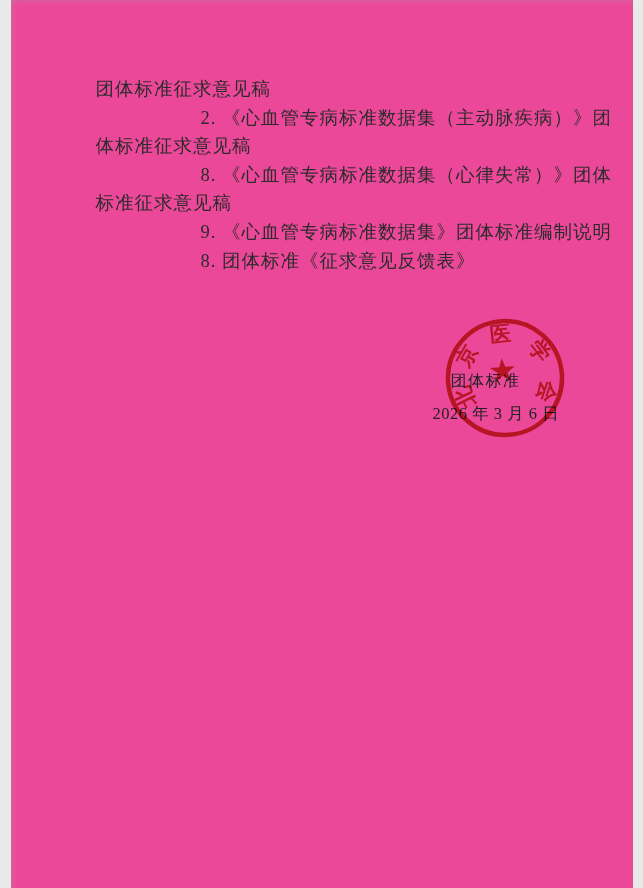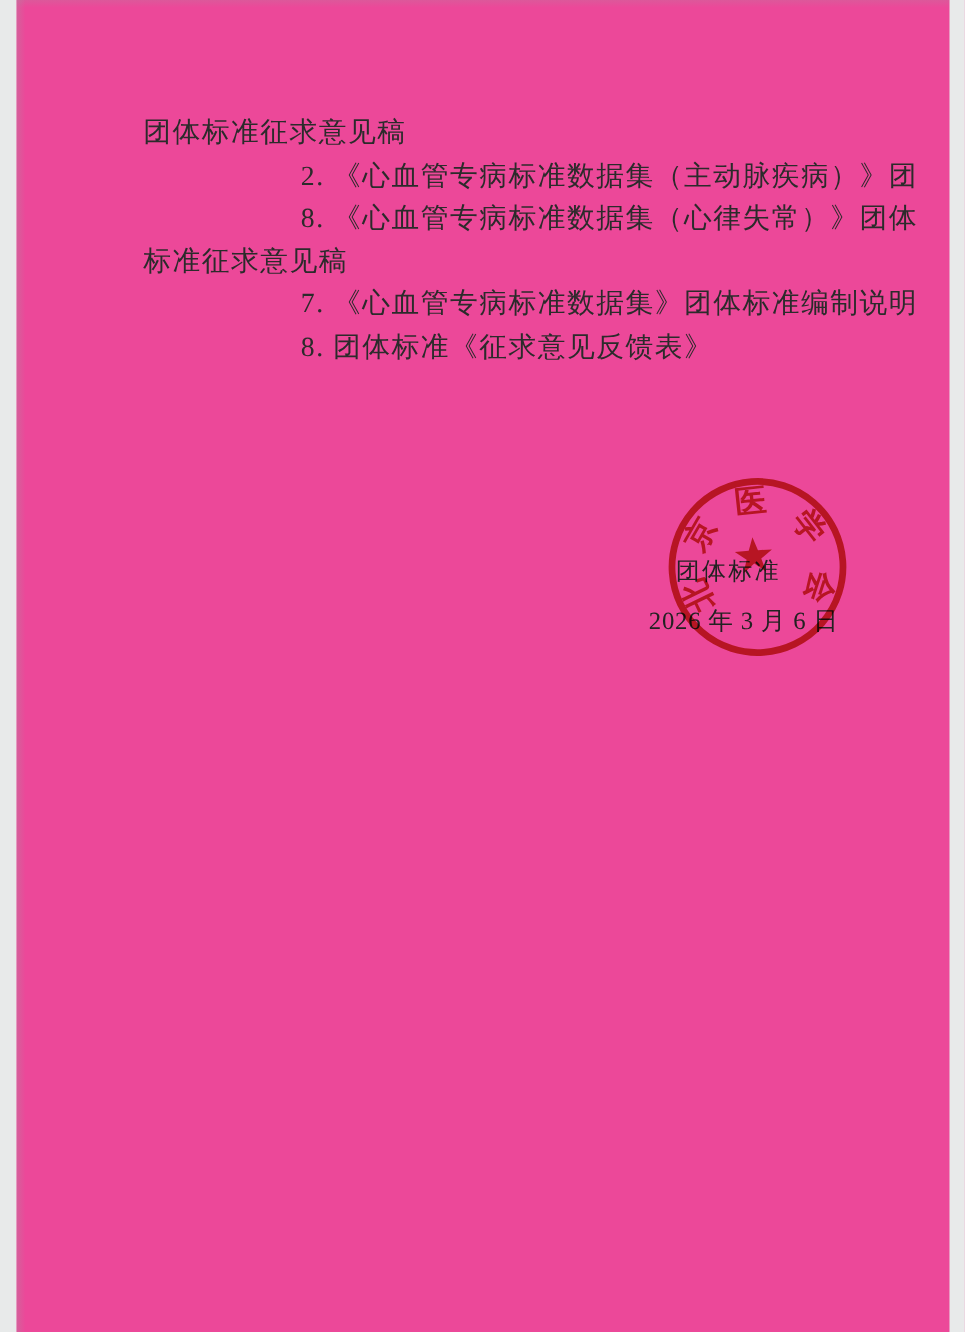--- a/index.html
+++ b/index.html
@@ -72,23 +72,24 @@
   }
 </style>
 </head>
 <body>
 
 <div class="page">
 
   <div class="body-text">
     <div class="line">团体标准征求意见稿</div>
     <div class="line indent">2. 《心血管专病标准数据集（主动脉疾病）》团</div>
+    <div class="line">体标准征求意见稿</div>
     <div class="line indent">8. 《心血管专病标准数据集（心律失常）》团体</div>
     <div class="line">标准征求意见稿</div>
-    <div class="line indent">7. 《心血管专病标准数据集》团体标准编制说明</div>
+    <div class="line indent">9. 《心血管专病标准数据集》团体标准编制说明</div>
     <div class="line indent">8. 团体标准《征求意见反馈表》</div>
   </div>
 
   <div class="sig-org">团体标准</div>
   <div class="sig-date">2026 年 3 月 6 日</div>
 
   <div class="seal">
     <svg viewBox="0 0 128 128" xmlns="http://www.w3.org/2000/svg">
       <circle cx="64" cy="64" r="57" fill="none" stroke="#c23a2b" stroke-width="4.5"></circle>
       <polygon fill="#c23a2b" points="62,44 65.1,52.8 74.4,53 66.9,58.6 69.6,67.5 62,61.5 54.4,67.5 57.1,58.6 49.6,53 58.9,52.8"></polygon>

